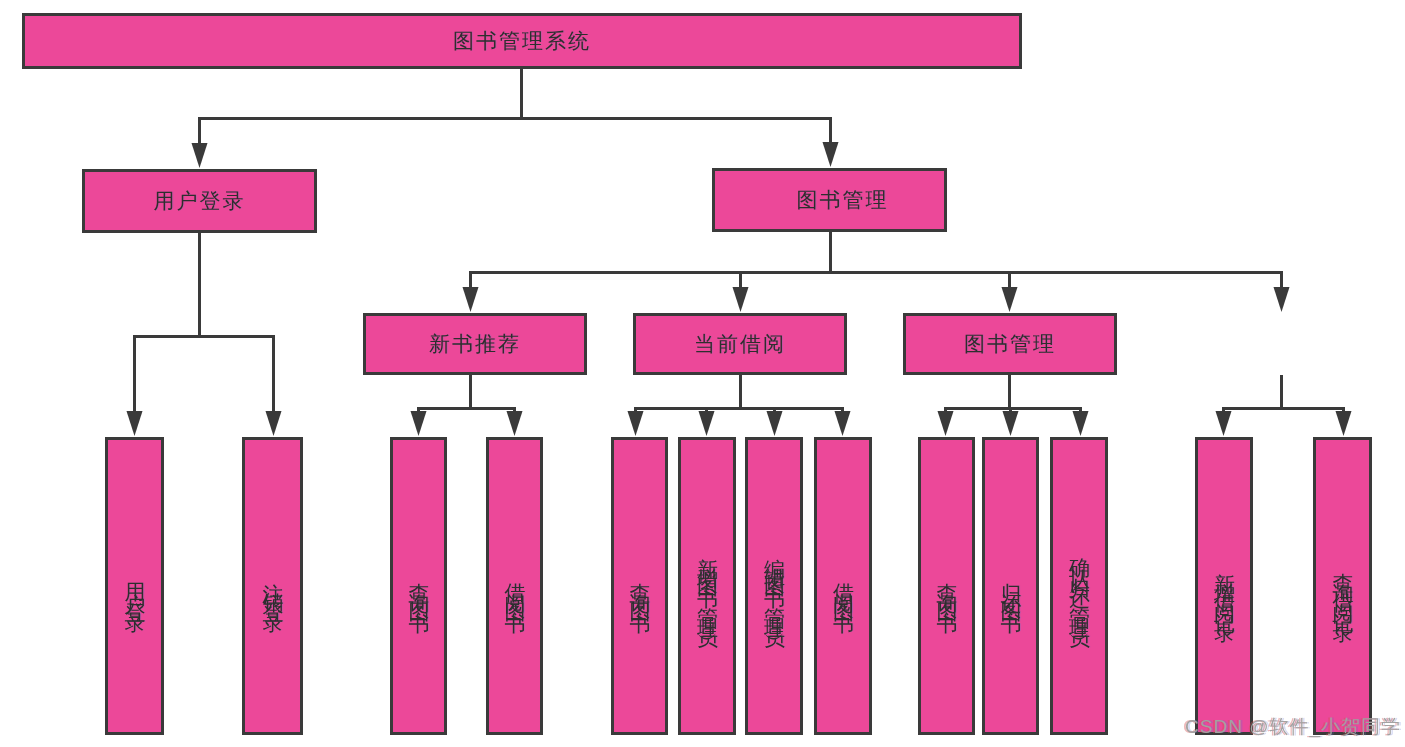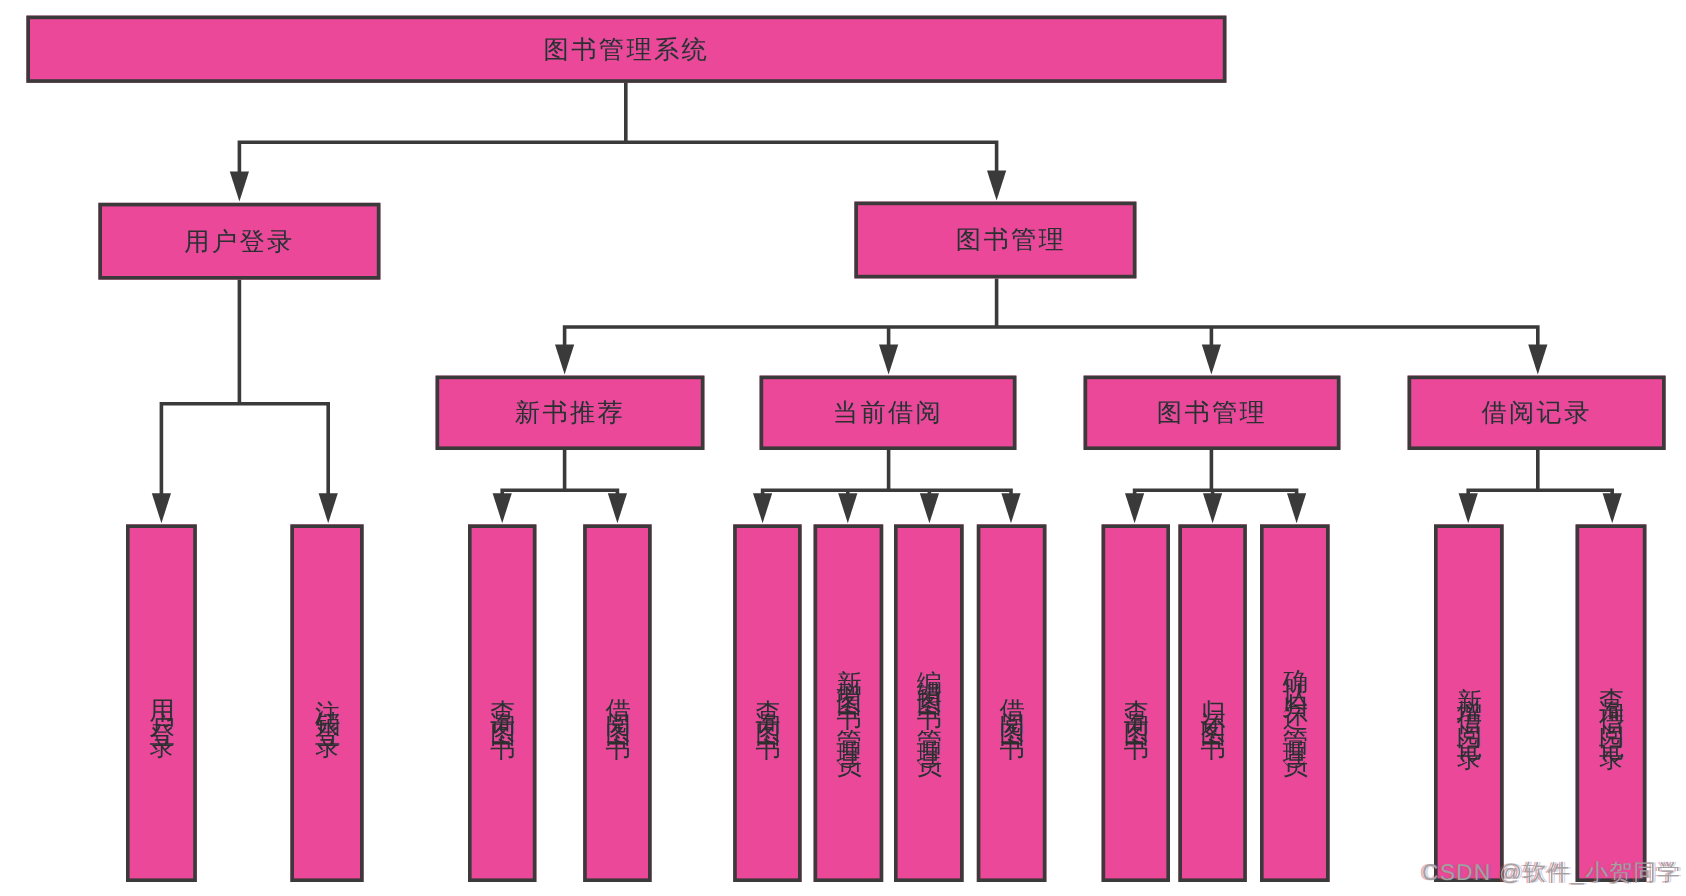--- a/index.html
+++ b/index.html
@@ -68,21 +68,20 @@
   </svg>
 
   <div class="box" style="left:22px;top:13px;width:1000px;height:56px;">图书管理系统</div>
 
   <div class="box" style="left:82px;top:169px;width:235px;height:64px;">用户登录</div>
   <div class="box" style="left:712px;top:168px;width:235px;height:64px;padding-left:26px;">图书管理</div>
 
   <div class="box" style="left:363px;top:313px;width:224px;height:62px;">新书推荐</div>
   <div class="box" style="left:633px;top:313px;width:214px;height:62px;">当前借阅</div>
   <div class="box" style="left:903px;top:313px;width:214px;height:62px;">图书管理</div>
-  <div class="box" style="left:1173px;top:313px;width:215px;height:62px;">借阅记录</div>
 
   <div class="box leaf" style="left:105px;top:437px;width:59px;height:298px;">用户登录</div>
   <div class="box leaf" style="left:242px;top:437px;width:61px;height:298px;">注销登录</div>
 
   <div class="box leaf" style="left:390px;top:437px;width:57px;height:298px;">查询图书</div>
   <div class="box leaf" style="left:486px;top:437px;width:57px;height:298px;">借阅图书</div>
 
   <div class="box leaf" style="left:611px;top:437px;width:57px;height:298px;">查询图书</div>
   <div class="box leaf" style="left:678px;top:437px;width:58px;height:298px;">新增图书（管理员）</div>
   <div class="box leaf" style="left:745px;top:437px;width:58px;height:298px;">编辑图书（管理员）</div>

